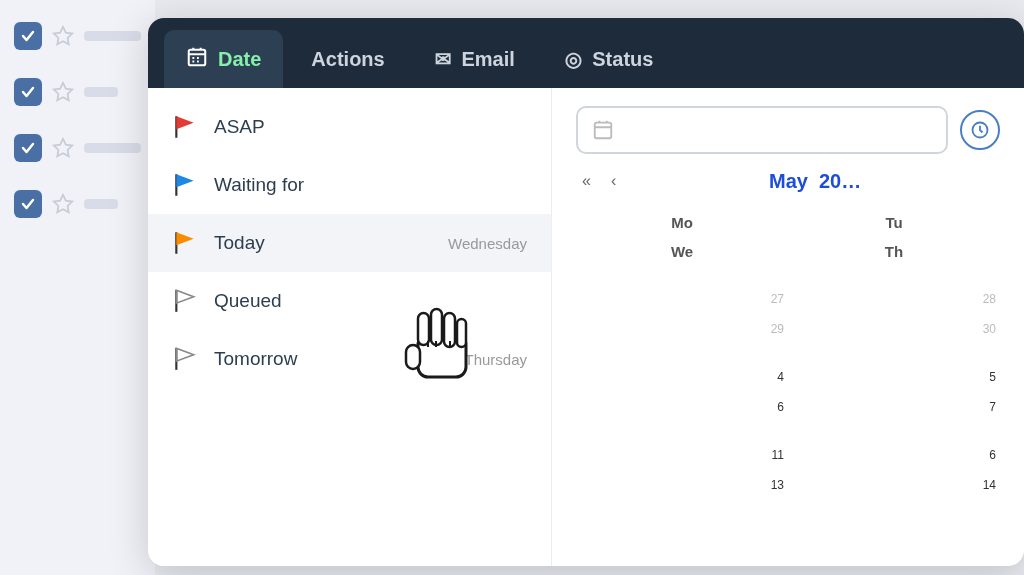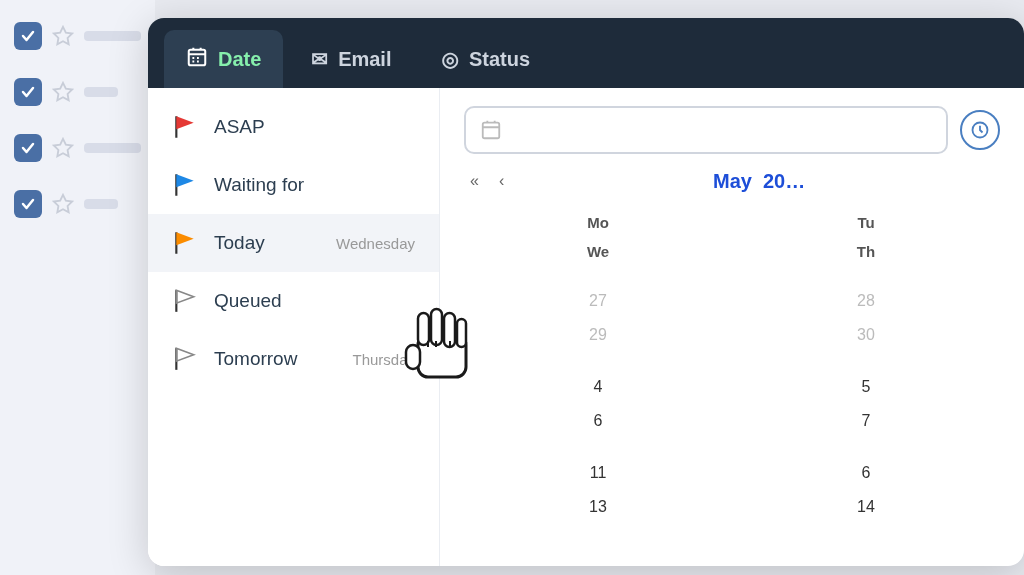--- a/index.html
+++ b/index.html
@@ -105,21 +105,21 @@
 
     
     .content-area {
       display: flex;
       flex: 1;
       overflow: hidden;
     }
 
     
     .dropdown-menu {
-      width: 292px;
+      width: 404px;
       background: white;
       border-right: 1px solid #eaedf2;
       padding: 10px 0;
       display: flex;
       flex-direction: column;
     }
     .menu-item {
       display: flex;
       align-items: center;
       gap: 16px;
@@ -216,23 +216,23 @@
       margin-bottom: 4px;
     }
     .cal-header-cell {
       font-size: 15px;
       font-weight: 600;
       color: #555;
       padding: 6px 0;
       text-align: center;
     }
     .cal-cell {
-      text-align: center;
+      text-align: right;
       padding: 8px 4px;
-      font-size: 16px;
+      font-size: 12px;
       color: #333;
       border-radius: 6px;
       cursor: pointer;
     }
     .cal-cell.muted { color: #bbb; }
 
     
     .cursor-hand {
       position: absolute;
       left: 395px;
@@ -312,20 +312,23 @@
           <line x1="8" y1="4" x2="8" y2="2"></line>
           <line x1="16" y1="4" x2="16" y2="2"></line>
           <line x1="7" y1="13" x2="9" y2="13"></line>
           <line x1="12" y1="13" x2="14" y2="13"></line>
           <line x1="17" y1="13" x2="17" y2="13"></line>
           <line x1="7" y1="17" x2="9" y2="17"></line>
           <line x1="12" y1="17" x2="14" y2="17"></line>
         </svg>
       </span>
       <span>Date</span>
+    </button>
+    <button class="tab">
+      <span>Actions</span>
     </button>
     <button class="tab">
       <span class="tab-icon">✉</span>
       <span>Email</span>
     </button>
     <button class="tab">
       <span class="tab-icon">◎</span>
       <span>Status</span>
     </button>
   </div>

